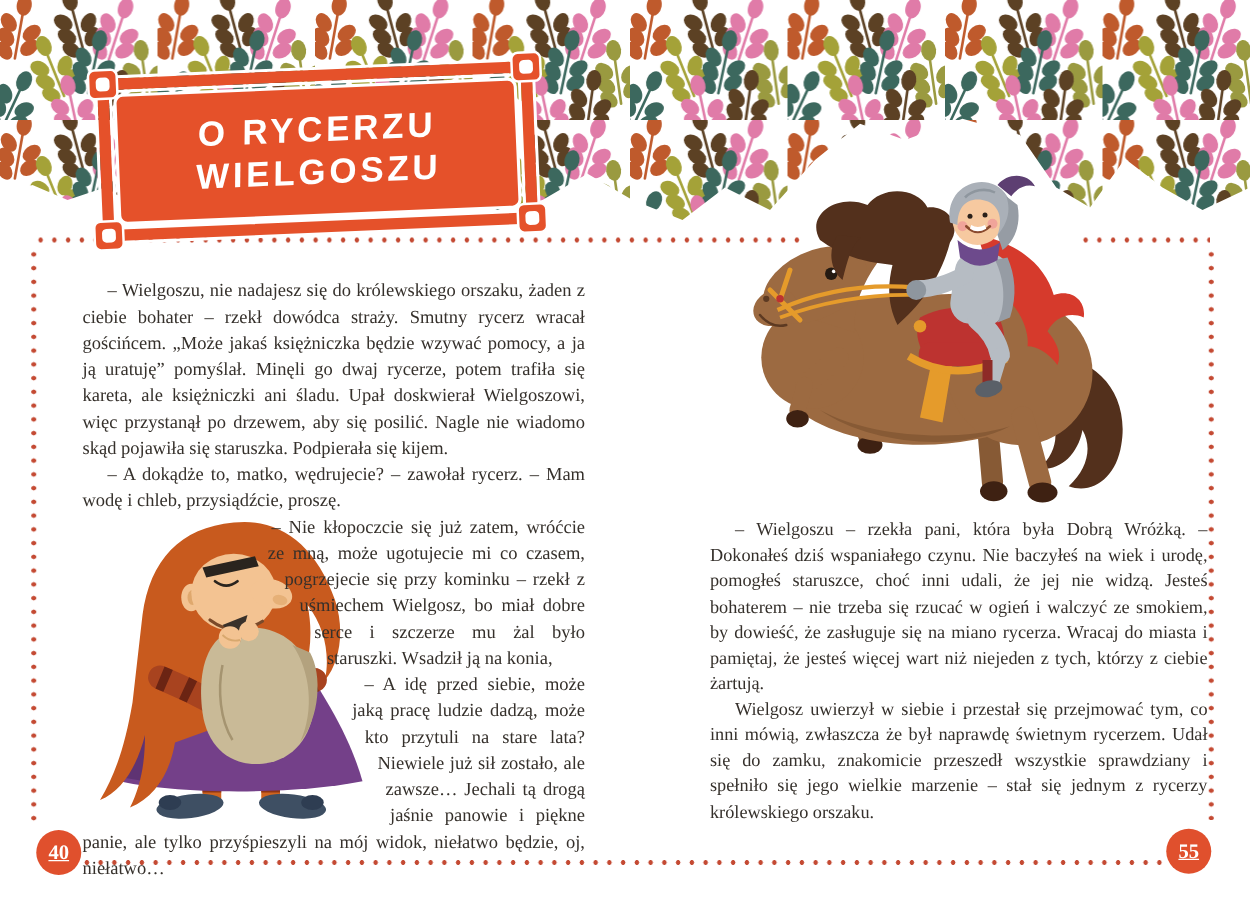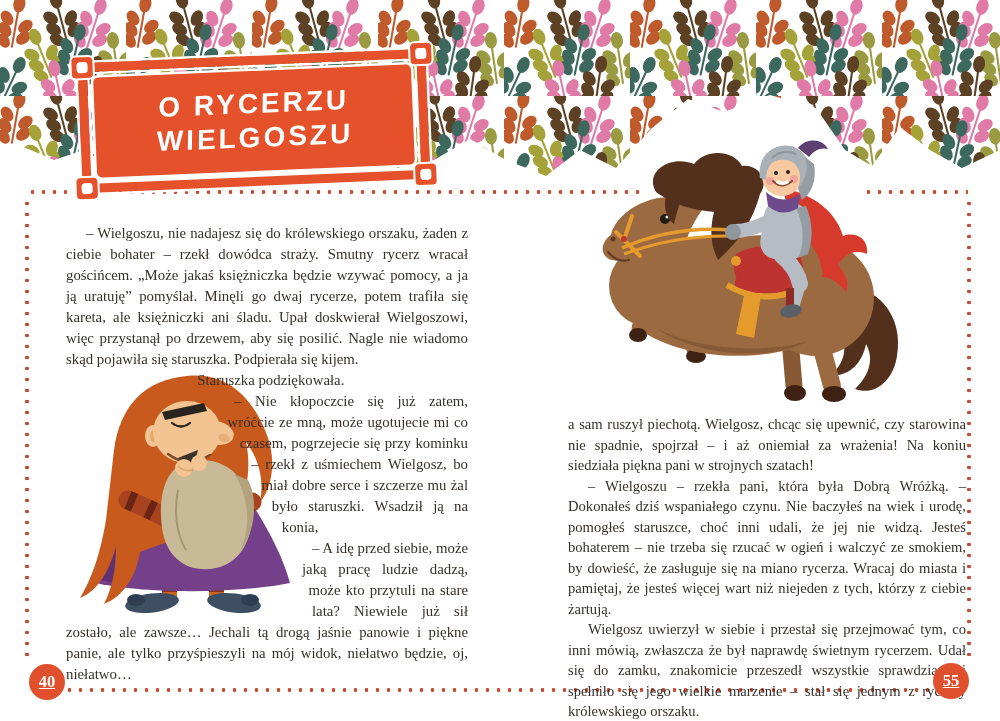--- a/index.html
+++ b/index.html
@@ -192,20 +192,21 @@
       <path fill="#aab0b8" d="M174,42 C170,16 194,4 210,12 C226,20 228,44 221,58
         L212,52 C217,39 213,26 200,24 C187,22 180,30 180,44 Z"></path>
       <path fill="#969ca4" d="M212,52 C220,43 223,32 219,21 L228,28 C231,43 226,57 216,64 Z"></path>
       <path d="M186,22 C192,16 202,14 210,18" stroke="#8e969e" stroke-width="2" fill="none"></path>
       <path fill="#5d3f72" d="M212,12 C220,2 236,2 242,13 C235,11 228,14 223,21 Z"></path>
     </g>
   </svg>
 
   <div class="col" id="col-left">
     <p class="ind">– Wielgoszu, nie nadajesz się do królewskiego orszaku, żaden z ciebie bohater – rzekł dowódca straży. Smutny rycerz wracał gościńcem. „Może jakaś księżniczka będzie wzywać pomocy, a ja ją uratuję” pomyślał. Minęli go dwaj rycerze, potem trafiła się kareta, ale księżniczki ani śladu. Upał doskwierał Wielgoszowi, więc przystanął po drzewem, aby się posilić. Nagle nie wiadomo skąd pojawiła się staruszka. Podpierała się kijem.</p>
+    <p class="ind">– A dokądże to, matko, wędrujecie? – zawołał rycerz. – Mam wodę i chleb, przysiądźcie, proszę.</p>
     <div class="witch-float">
       <svg width="245" height="245" viewBox="0 0 245 245">
 
         <g>
           <rect x="96" y="200" width="15" height="32" fill="#d0641f"></rect>
           <rect x="96" y="206" width="15" height="5" fill="#8f3514"></rect>
           <rect x="96" y="217" width="15" height="5" fill="#8f3514"></rect>
           <rect x="143" y="200" width="15" height="32" fill="#d0641f"></rect>
           <rect x="143" y="206" width="15" height="5" fill="#8f3514"></rect>
           <rect x="143" y="217" width="15" height="5" fill="#8f3514"></rect>
@@ -249,27 +250,25 @@
           <path fill="#b3a27e" d="M168,104 C182,124 186,156 174,182 C190,162 192,128 182,110 Z"></path>
           <path d="M112,120 C108,140 110,164 120,180" stroke="#a59470" stroke-width="2" fill="none"></path>
           <path d="M112,88 L132,80 L126,102 Z" fill="#39312a"></path>
         </g>
 
         <circle cx="118" cy="98" r="9" fill="#f3c392"></circle>
         <circle cx="133" cy="93" r="8" fill="#f3c392"></circle>
         <path d="M112,96 Q118,102 126,100" stroke="#d8a86e" stroke-width="1.5" fill="none"></path>
       </svg>
     </div>
-    <p>Staruszka podziękowała.</p>
     <p class="ind">– Nie kłopoczcie się już zatem, wróćcie ze mną, może ugotujecie mi co czasem, pogrzejecie się przy kominku – rzekł z uśmiechem Wielgosz, bo miał dobre serce i szczerze mu żal było staruszki. Wsadził ją na konia,</p>
     <p class="ind">– A idę przed siebie, może jaką pracę ludzie dadzą, może kto przytuli na stare lata? Niewiele już sił zostało, ale zawsze… Jechali tą drogą jaśnie panowie i piękne panie, ale tylko przyśpieszyli na mój widok, niełatwo będzie, oj, niełatwo…</p>
   </div>
 
   <div class="col" id="col-right">
-    <p>a sam ruszył piechotą. Wielgosz, chcąc się upewnić, czy starowina nie spadnie, spojrzał – i aż oniemiał za wrażenia! Na koniu siedziała piękna pani w strojnych szatach!</p>
     <p class="ind">– Wielgoszu – rzekła pani, która była Dobrą Wróżką. – Dokonałeś dziś wspaniałego czynu. Nie baczyłeś na wiek i urodę, pomogłeś staruszce, choć inni udali, że jej nie widzą. Jesteś bohaterem – nie trzeba się rzucać w ogień i walczyć ze smokiem, by dowieść, że zasługuje się na miano rycerza. Wracaj do miasta i pamiętaj, że jesteś więcej wart niż niejeden z tych, którzy z ciebie żartują.</p>
     <p class="ind">Wielgosz uwierzył w siebie i przestał się przejmować tym, co inni mówią, zwłaszcza że był naprawdę świetnym rycerzem. Udał się do zamku, znakomicie przeszedł wszystkie sprawdziany i spełniło się jego wielkie marzenie – stał się jednym z rycerzy królewskiego orszaku.</p>
   </div>
 
   <div class="page-num" id="pn-left">40</div>
   <div class="page-num" id="pn-right">55</div>
 
 </div>
 
 </body></html>

